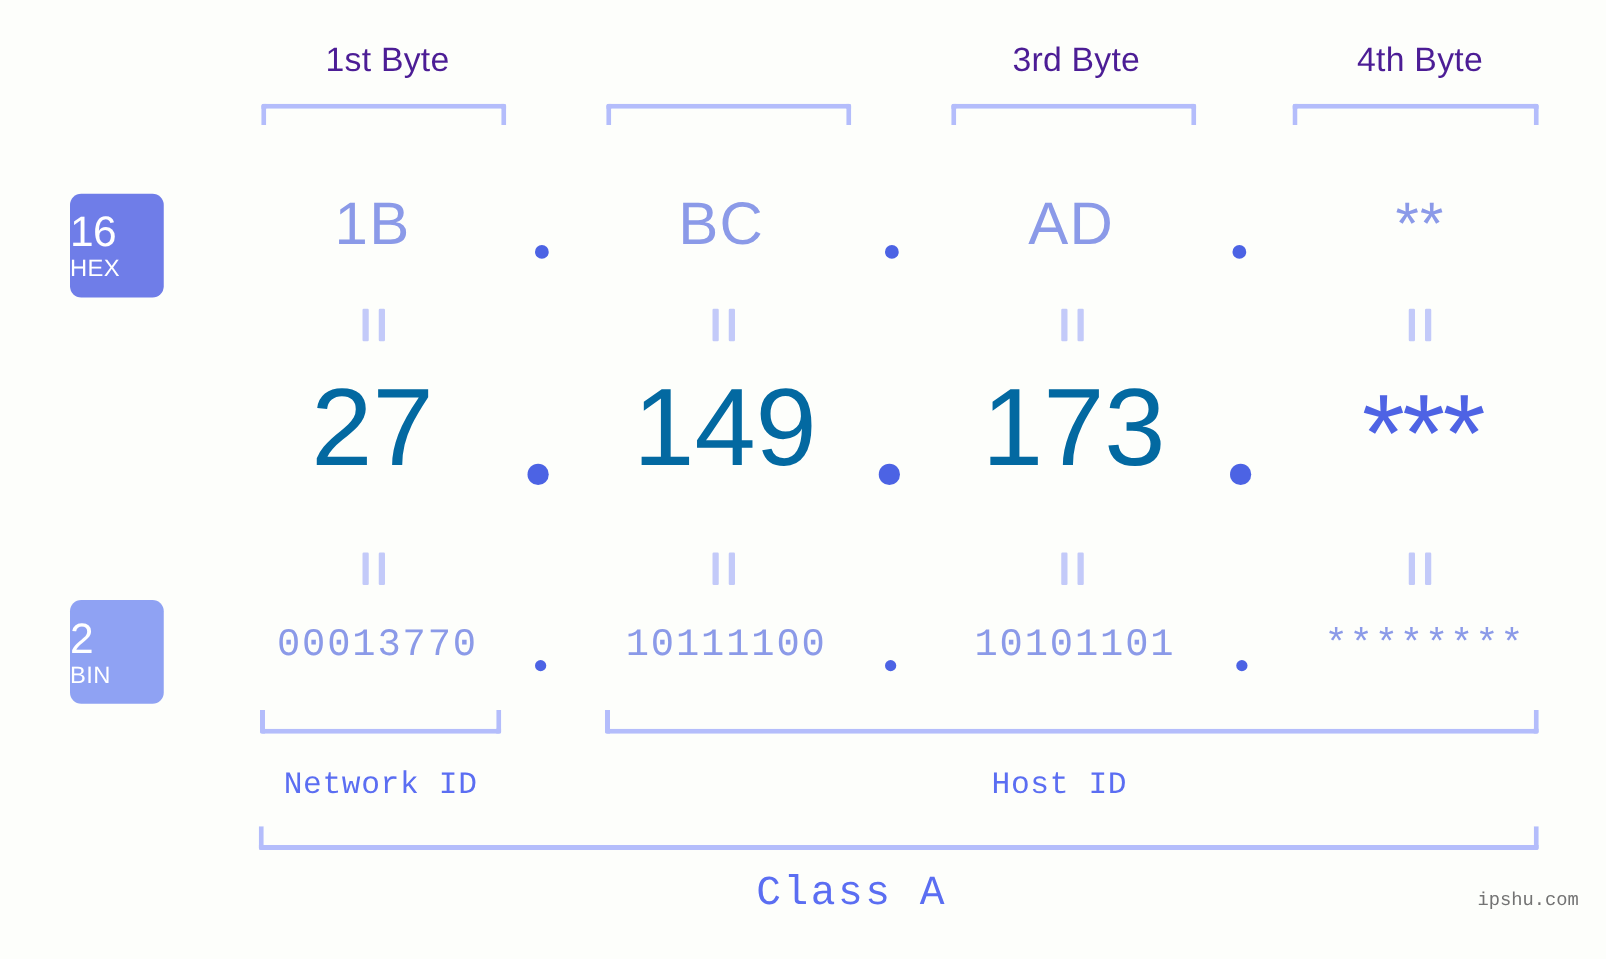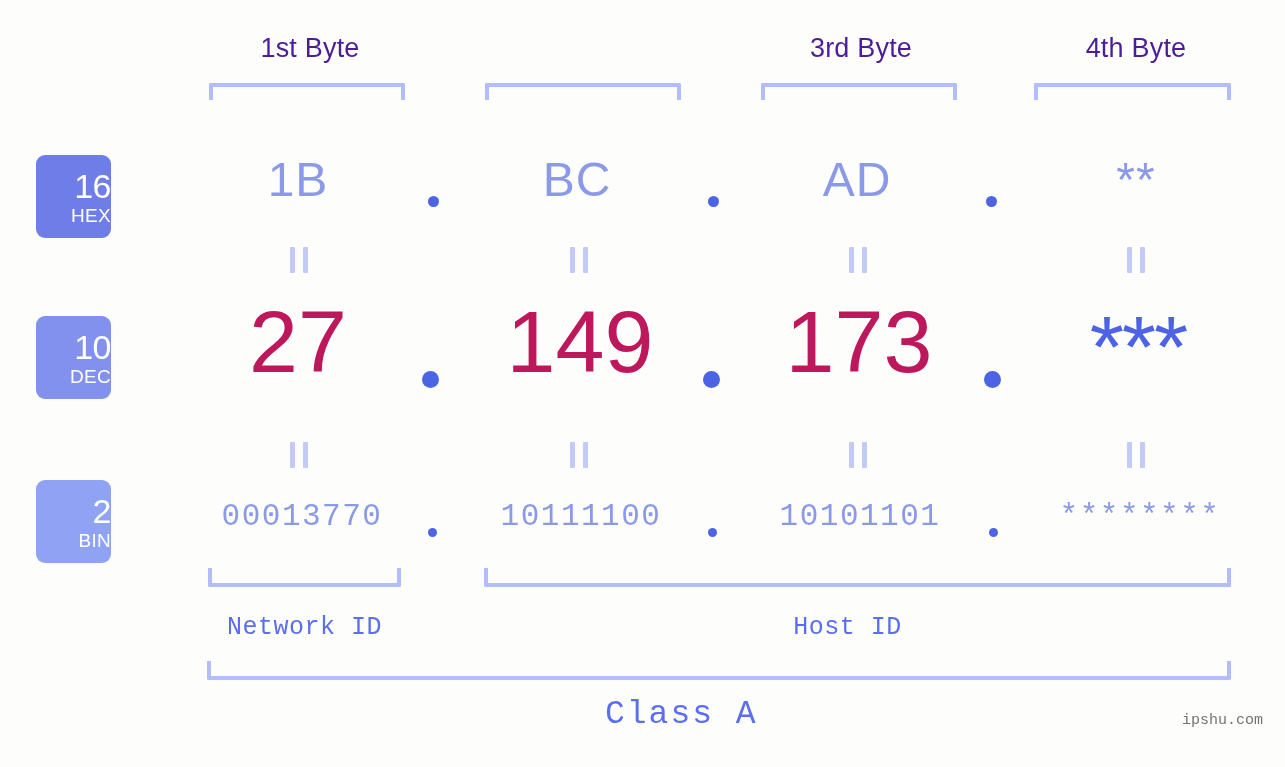--- a/index.html
+++ b/index.html
@@ -46,27 +46,27 @@
     border-bottom: 4px solid #b4bdfb;
     border-left: 4px solid #b4bdfb;
     border-right: 4px solid #b4bdfb;
     height: 19px;
     border-radius: 0 0 2px 2px;
   }
 
   
   .badge {
     position: absolute;
-    left: 36px;
+    left: 56px;
     width: 75px;
     height: 83px;
     border-radius: 9px;
     display: flex;
     flex-direction: column;
-    align-items: flex-end;
+    align-items: flex-start;
     justify-content: center;
     color: #ffffff;
     line-height: 1;
   }
   .badge .num {
     font-size: 34px;
     font-weight: 400;
     letter-spacing: -0.5px;
   }
   .badge .sub {
@@ -102,21 +102,21 @@
     height: 11px;
     border-radius: 50%;
     background: #4c63e4;
   }
 
   
   .dec-val {
     top: 296px;
     width: 260px;
     font-size: 88px;
-    color: #be185d;
+    color: #0369a1;
     font-family: "Liberation Sans", sans-serif;
     letter-spacing: 0px;
     line-height: 1.05;
   }
   .dec-star {
     top: 296px;
     width: 260px;
     font-size: 88px;
     color: #4e63e4;
     font-family: "Liberation Sans", sans-serif;
@@ -233,24 +233,20 @@
     </div>
   <div class="eq" style="left:849px; top:247px">
       <i></i>
       <i></i>
     </div>
   <div class="eq" style="left:1127px; top:247px">
       <i></i>
       <i></i>
     </div>
 
-  <div class="badge" id="badge-dec">
-    <span class="num">10</span>
-    <span class="sub">DEC</span>
-  </div>
 
   <div class="cell dec-val" style="left:168px">27</div>
   <div class="cell dec-val" style="left:450px">149</div>
   <div class="cell dec-val" style="left:729px">173</div>
   <div class="cell dec-star" style="left:1008px">***</div>
 
   <div class="dec-dot" style="left:422px"></div>
   <div class="dec-dot" style="left:703px"></div>
   <div class="dec-dot" style="left:984px"></div>
 

